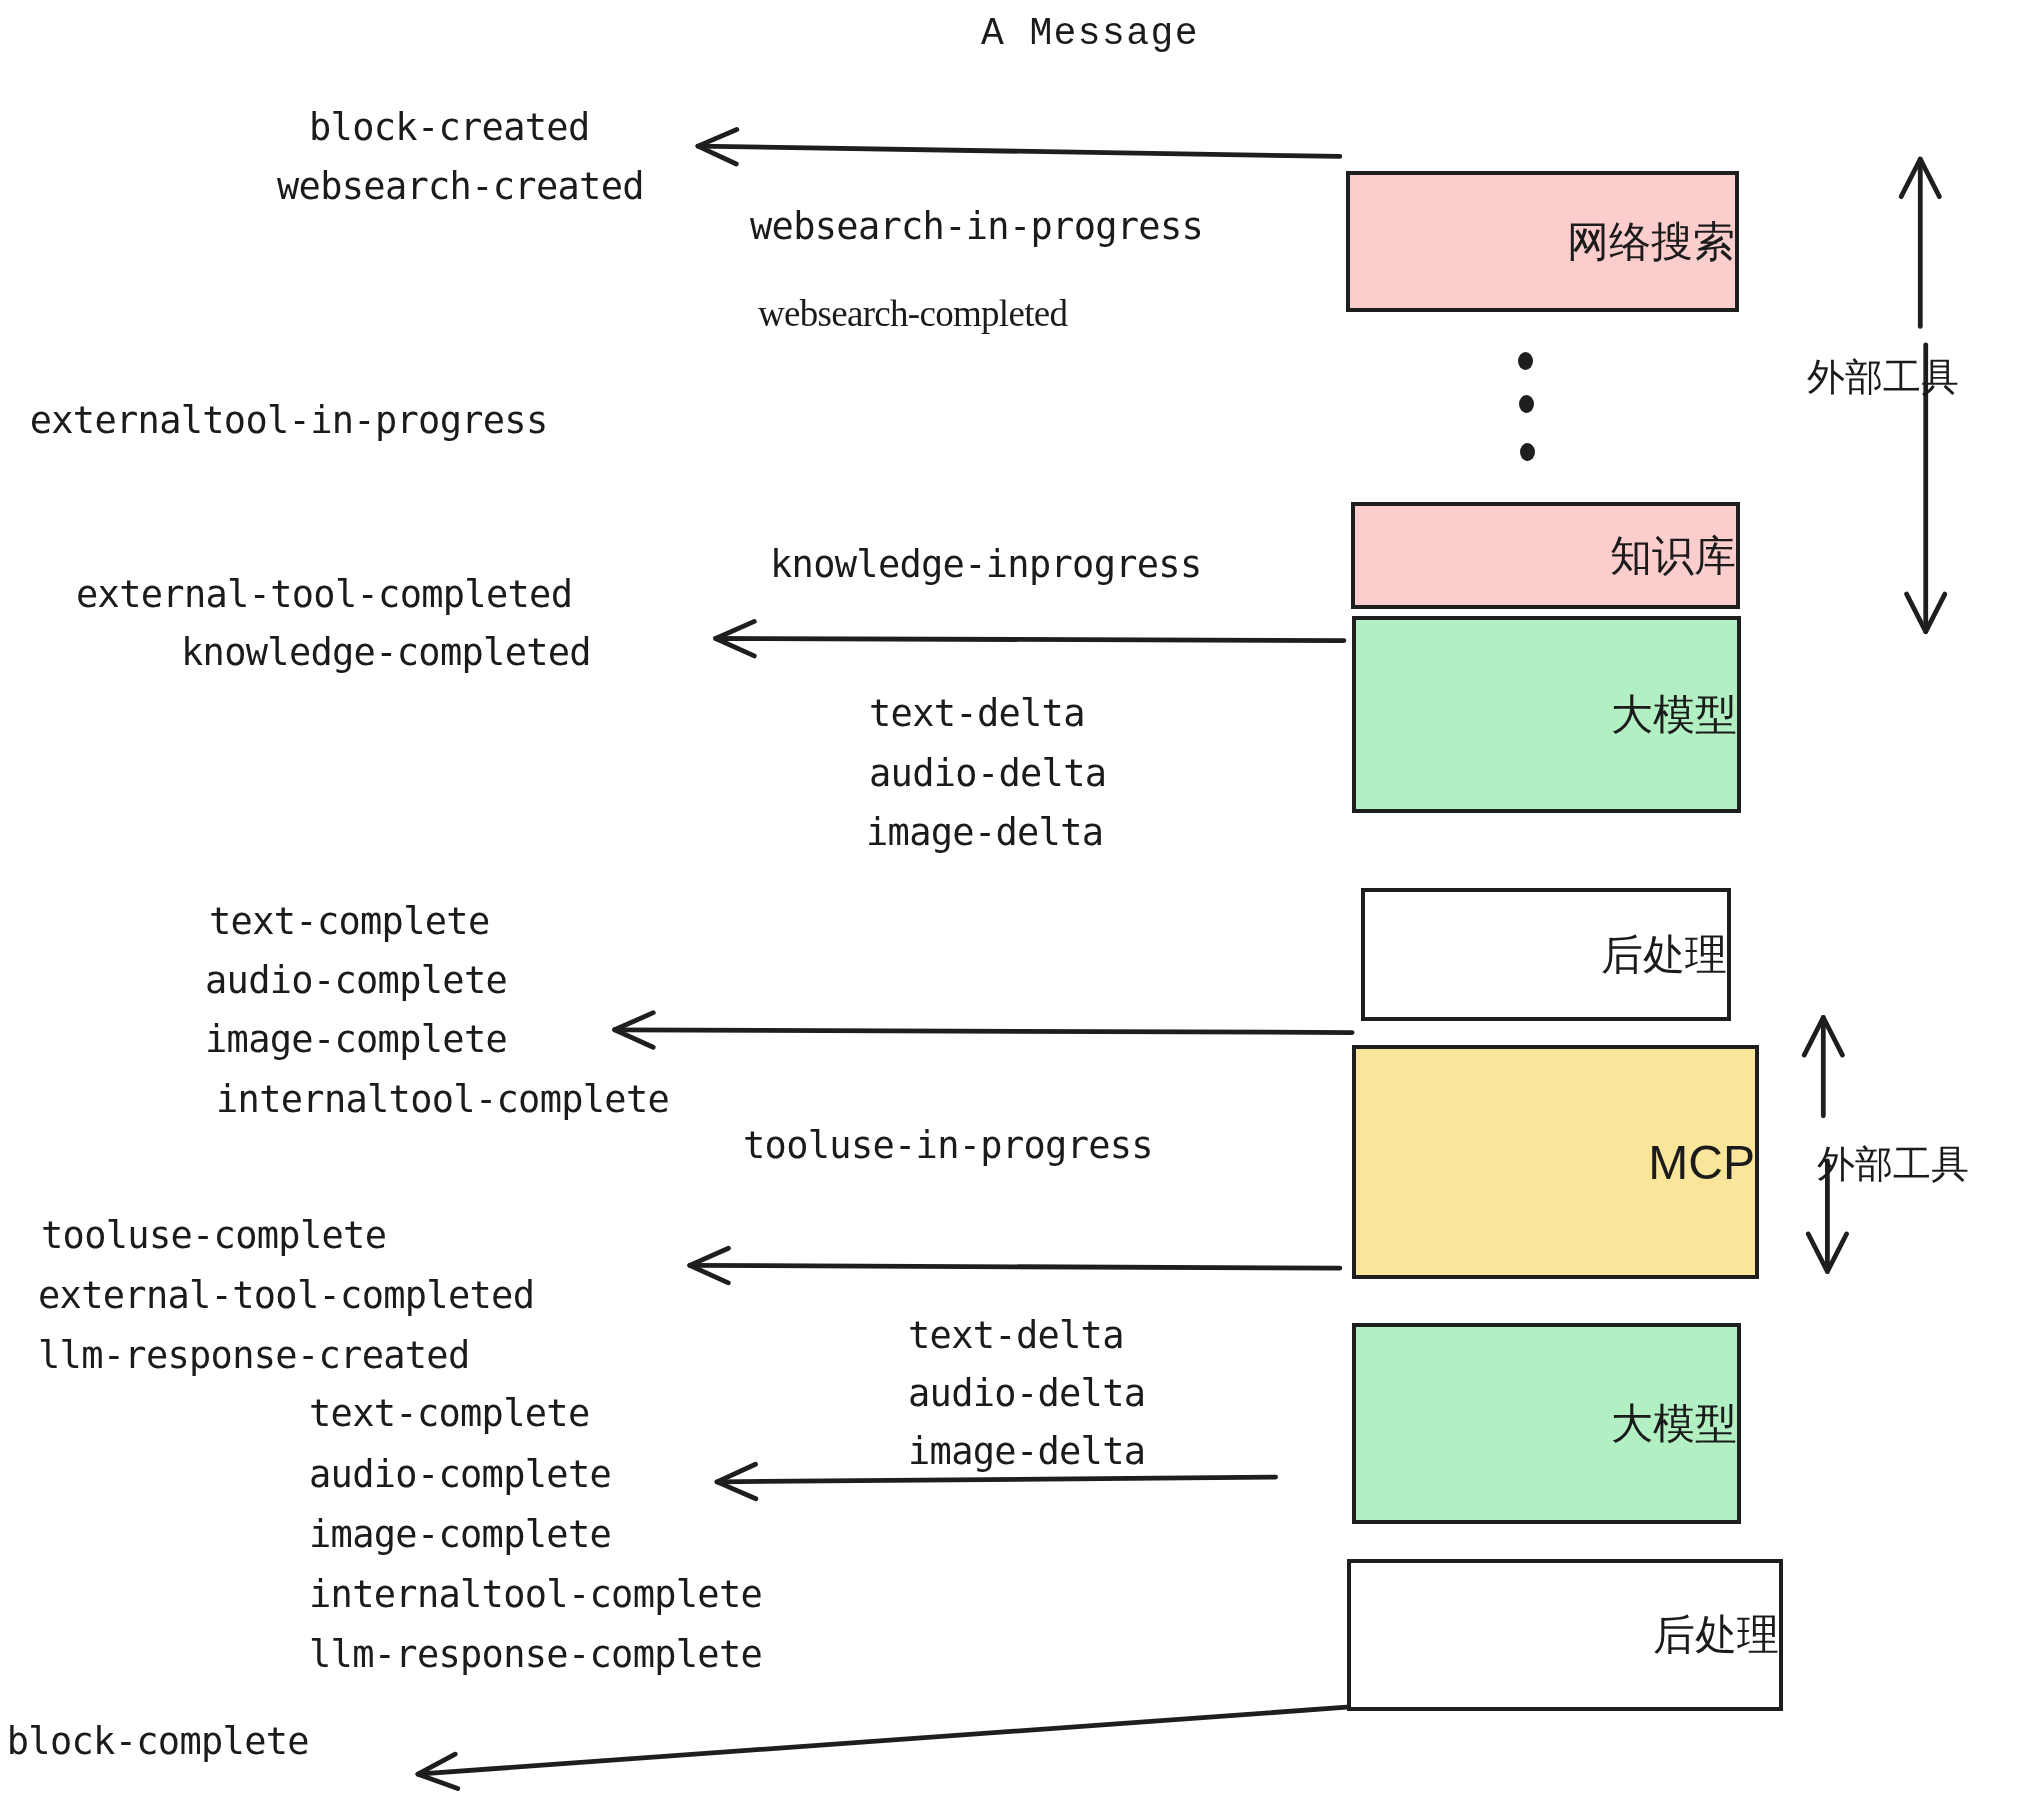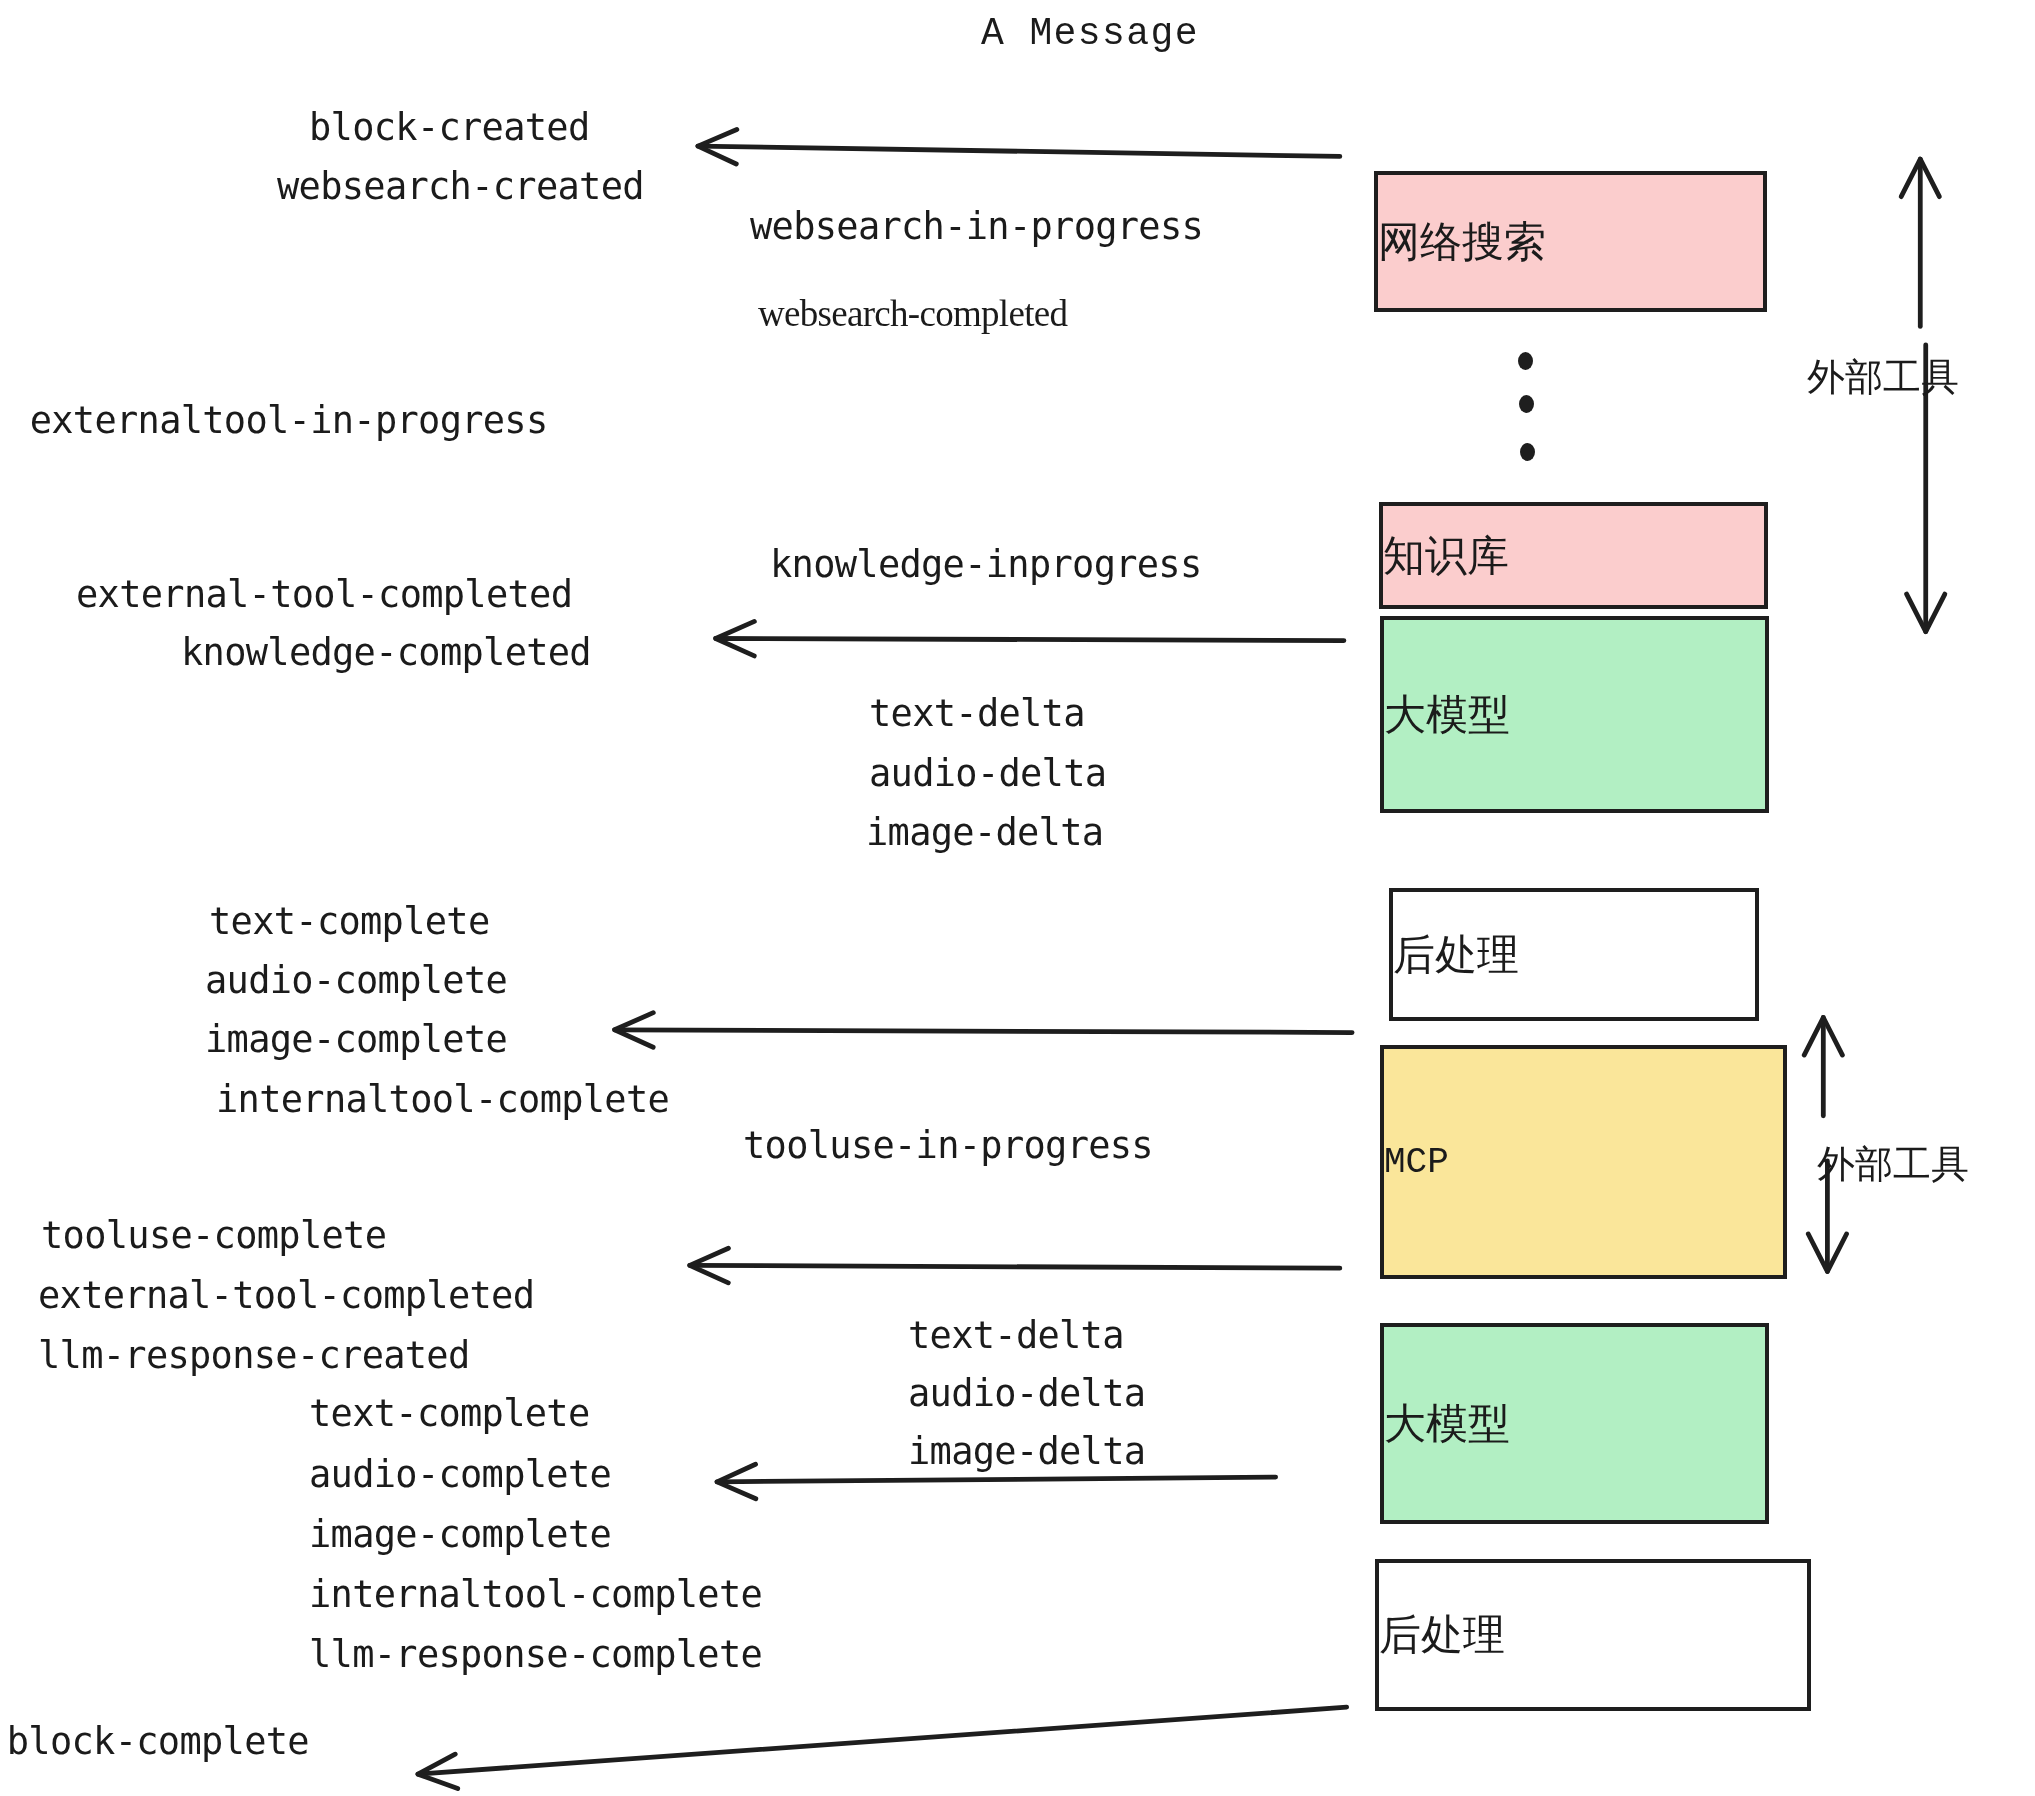--- a/index.html
+++ b/index.html
@@ -5,23 +5,23 @@
   html,body{margin:0;padding:0;background:#ffffff;}
   body{font-family:"DejaVu Sans Mono", monospace;}
   #stage{position:relative;width:2035px;height:1796px;background:#ffffff;overflow:hidden;}
   .lbl{position:absolute;color:#1b1b1b;font-family:"DejaVu Sans Mono","Liberation Mono",monospace;
        font-size:37px;line-height:1.0;white-space:nowrap;letter-spacing:-0.7px;}
   .title{position:absolute;color:#1b1b1b;font-family:"DejaVu Sans Mono","Liberation Mono",monospace;
        font-size:38px;white-space:nowrap;letter-spacing:1.4px;}
   .cnlbl{position:absolute;color:#1b1b1b;font-family:"DejaVu Sans","Liberation Sans",sans-serif;
        font-size:38px;white-space:nowrap;}
   .box{position:absolute;border:4.8px solid #1e1e1e;box-sizing:border-box;
-       display:flex;align-items:center;justify-content:flex-start;margin-left:28px;}
+       display:flex;align-items:center;justify-content:flex-end;}
   .box span{font-family:"DejaVu Sans","Liberation Sans",sans-serif;font-size:42px;color:#1b1b1b;}
-  .box.mono span{font-family:Liberation Mono, monospace;font-size:36px;}
+  .box.mono span{font-family:Liberation Sans, sans-serif;font-size:48px;}
   .dot{position:absolute;width:15px;height:18px;border-radius:50%;background:#1e1e1e;}
   svg.arrows{position:absolute;left:0;top:0;width:2035px;height:1796px;pointer-events:none;}
 </style>
 </head>
 <body>
 
 <div id="stage">
 
   <div class="title" style="left:981px; top:12.3px;font-family:Liberation Mono, monospace;">A Message</div>
 

